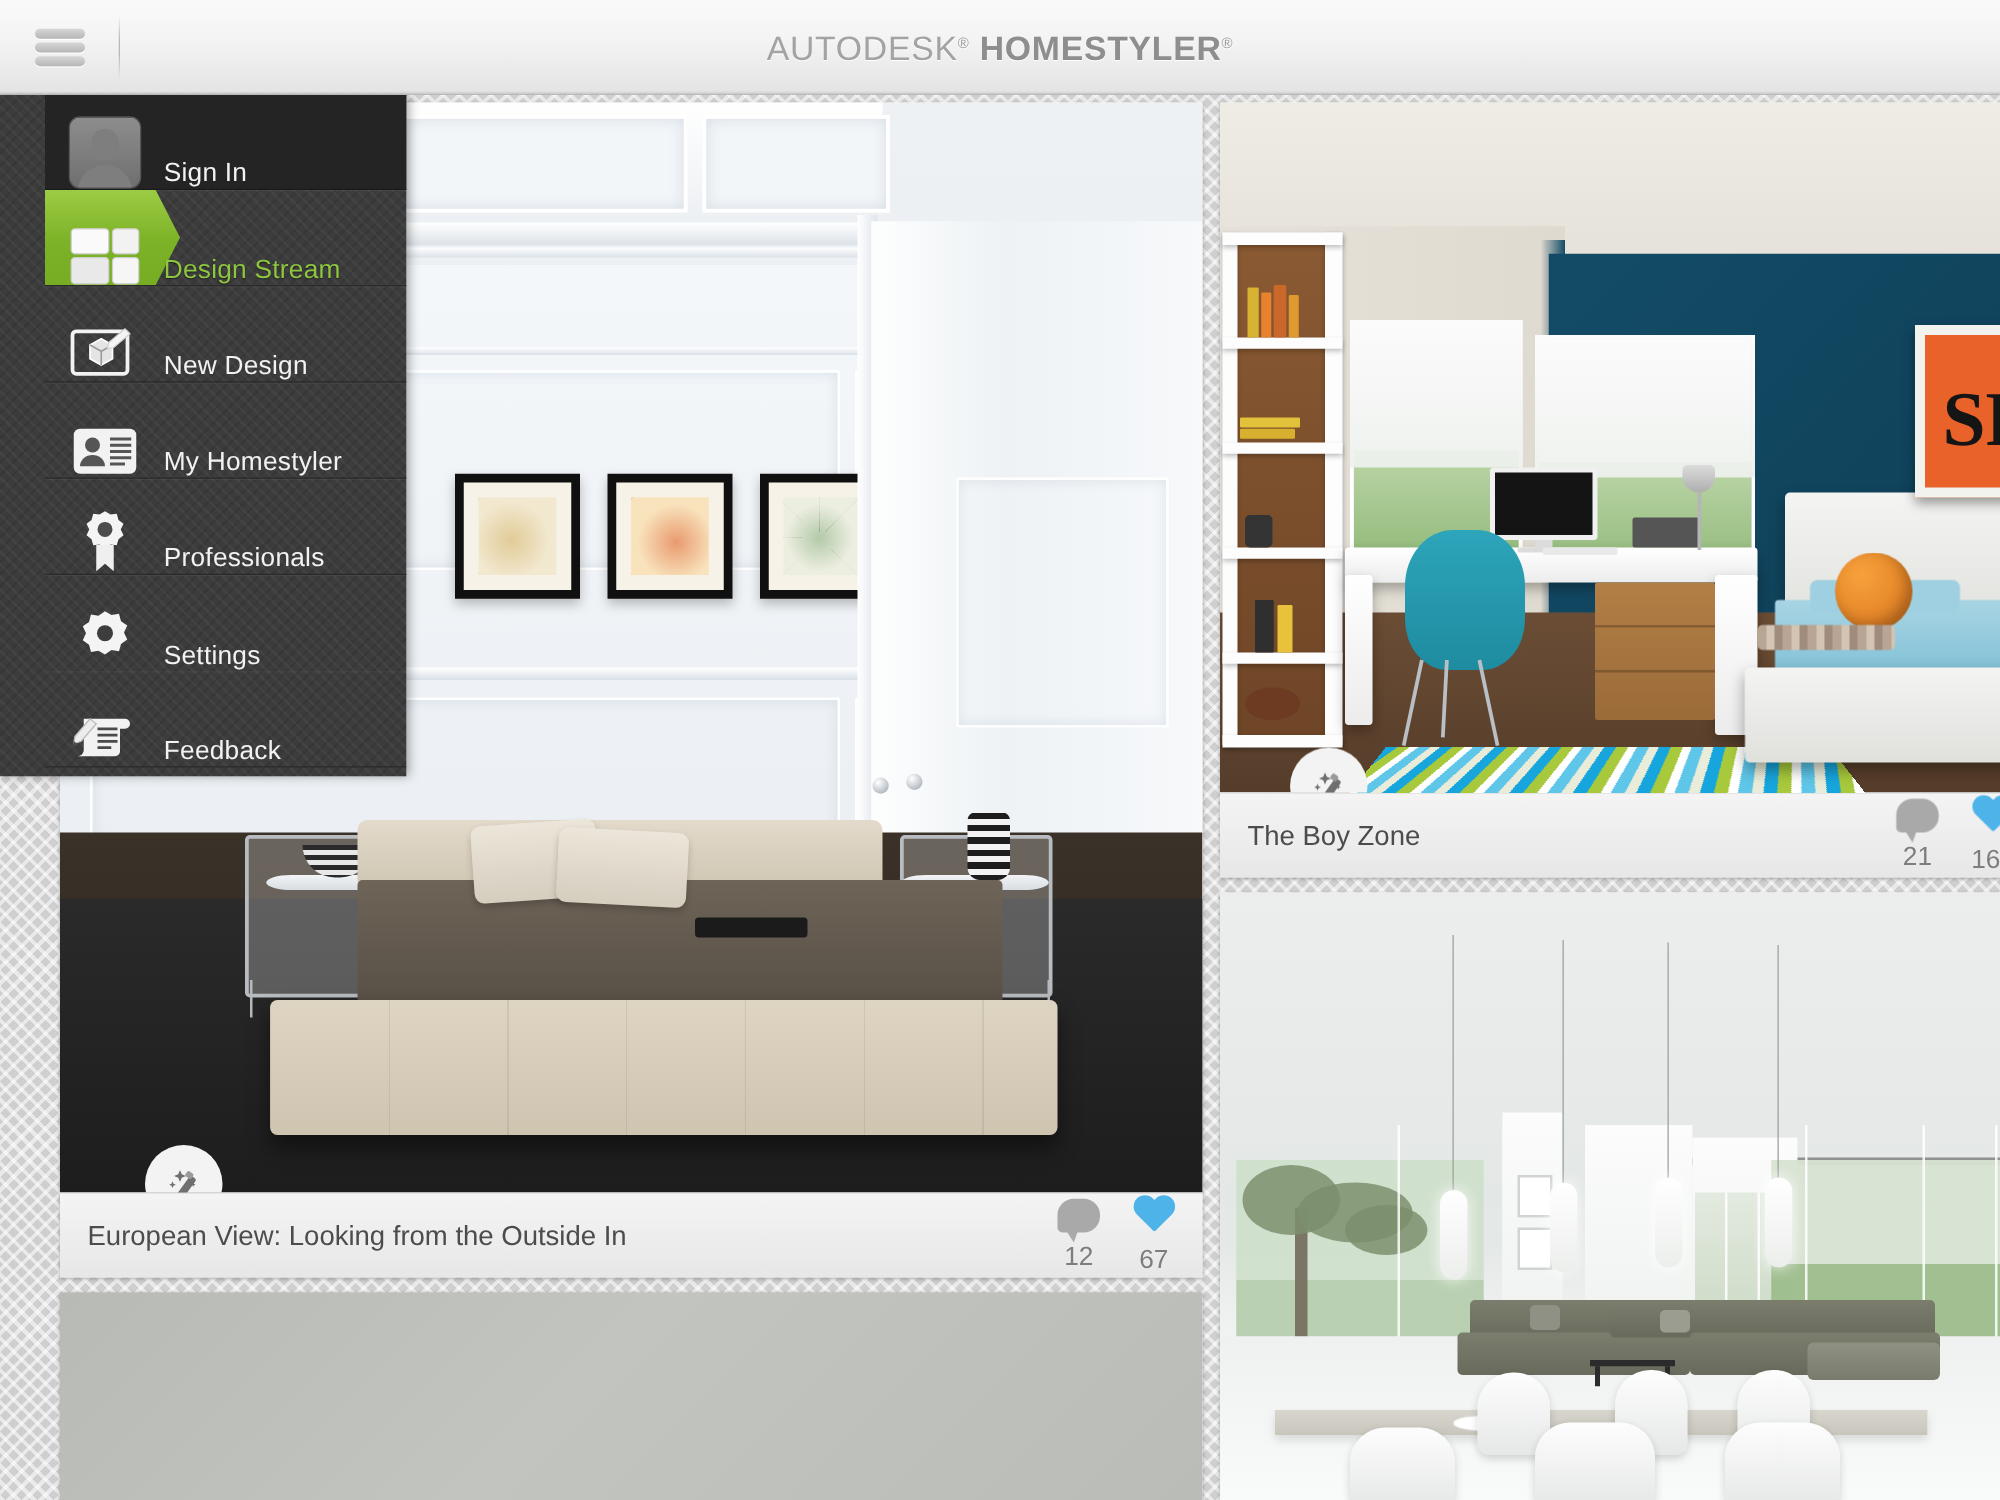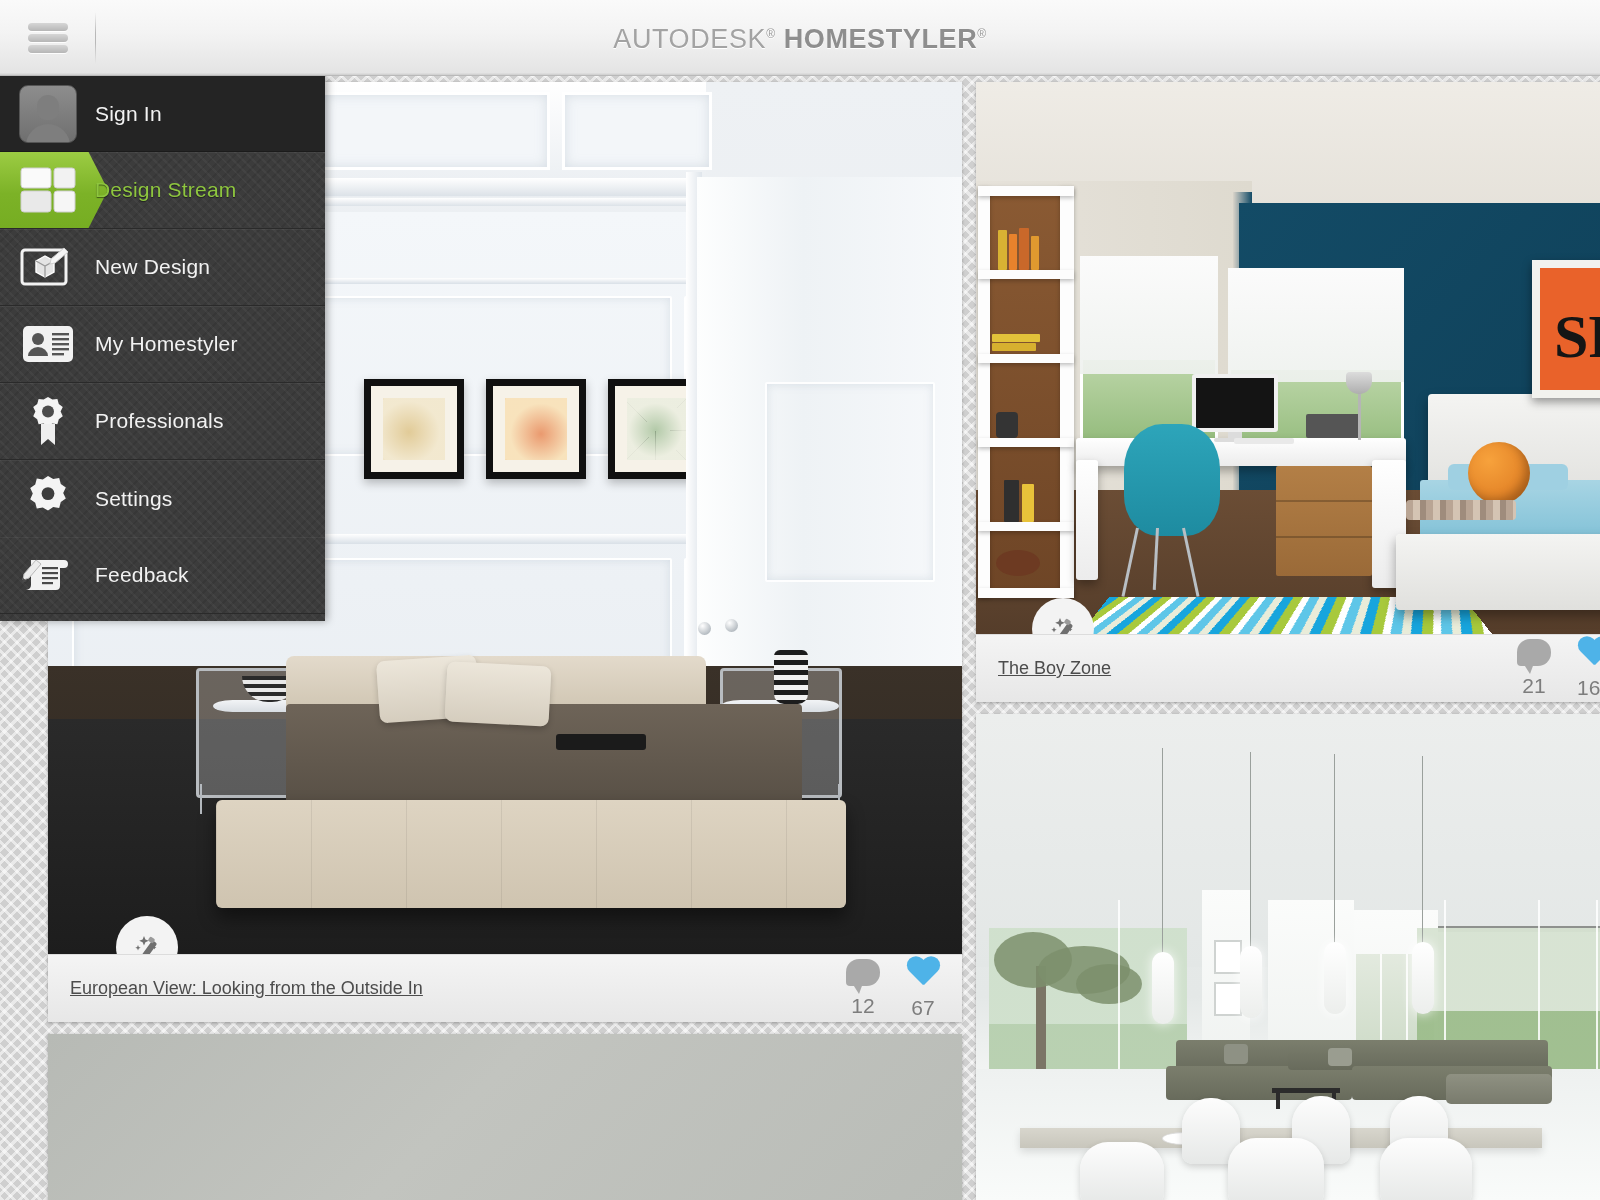--- a/index.html
+++ b/index.html
@@ -54,24 +54,25 @@
   #sidebar {
     position:absolute; left:0; top:76px; width:325px; height:545px;
     z-index:18;
     background-color:#3c3c3c;
     background-image:
       repeating-linear-gradient(45deg, rgba(255,255,255,.035) 0 2px, rgba(0,0,0,0) 2px 7px),
       repeating-linear-gradient(-45deg, rgba(0,0,0,.09) 0 2px, rgba(0,0,0,0) 2px 7px);
     box-shadow:2px 0 8px rgba(0,0,0,.35);
   }
   .menu-row {
-    position:relative; height:77px; display:flex; align-items:center;
+    position:relative; height:77px; display:flex; align-items:flex-end;
     border-bottom:1px solid #2a2a2a;
     box-shadow:inset 0 1px 0 rgba(255,255,255,.05);
     cursor:pointer;
+    margin-left:36px;
   }
   #signin-row {
     height:76px; background:#242424; border-bottom:1px solid #1b1b1b;
     box-shadow:none;
   }
   .row-icon {
     width:95px; display:flex; align-items:center; justify-content:center;
     flex:0 0 95px;
   }
   .row-label { font-size:21px; color:#f2f2f2; letter-spacing:.2px; }
@@ -113,21 +114,21 @@
     overflow:hidden;
     margin-left:34px;
   }
   .card-img { position:absolute; left:0; top:0; right:0; overflow:hidden; }
   .card-footer {
     position:absolute; left:0; right:0; bottom:0; height:68px;
     background:linear-gradient(to bottom,#f4f4f4,#e7e7e7);
     display:flex; align-items:center; padding:0 22px;
     border-top:1px solid #dcdcdc;
   }
-  .card-title { font-size:18px; color:#4c4c4c; flex:1; white-space:nowrap;text-decoration:underline; }
+  .card-title { font-size:22px; color:#4c4c4c; flex:1; white-space:nowrap; }
   .stats { display:flex; align-items:center; gap:26px; }
   .stat { display:flex; align-items:center; gap:8px;flex-direction:column; }
   .stat-val { font-size:21px; color:#7d7d7d; }
 
   .bubble {
     width:34px; height:27px; background:#a9a9a9; border-radius:13px 13px 13px 4px;
     position:relative;
   }
   .bubble:after {
     content:""; position:absolute; left:6px; bottom:-8px;

